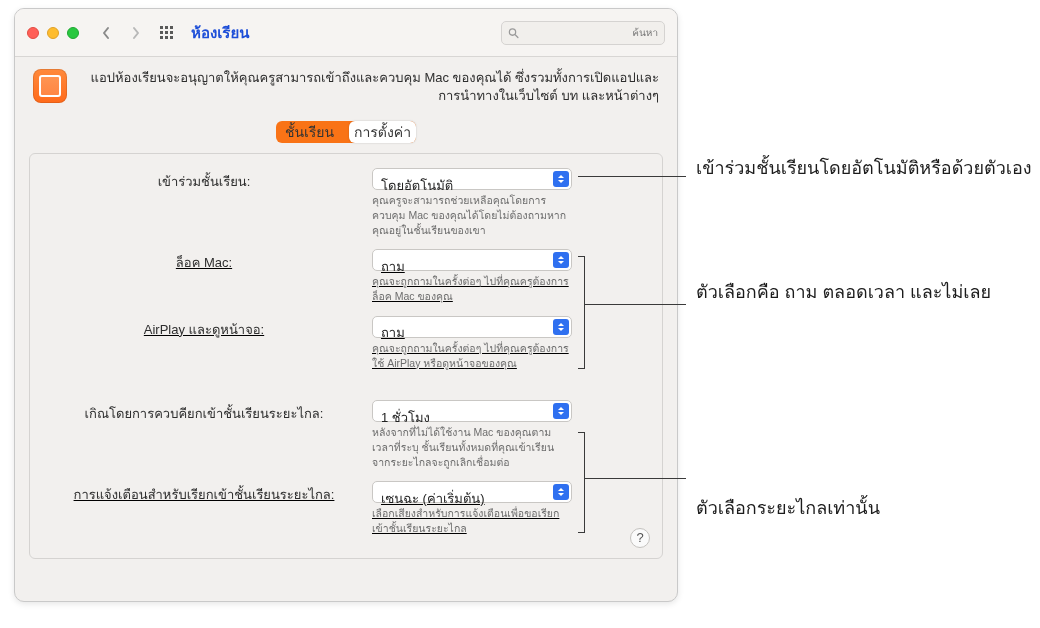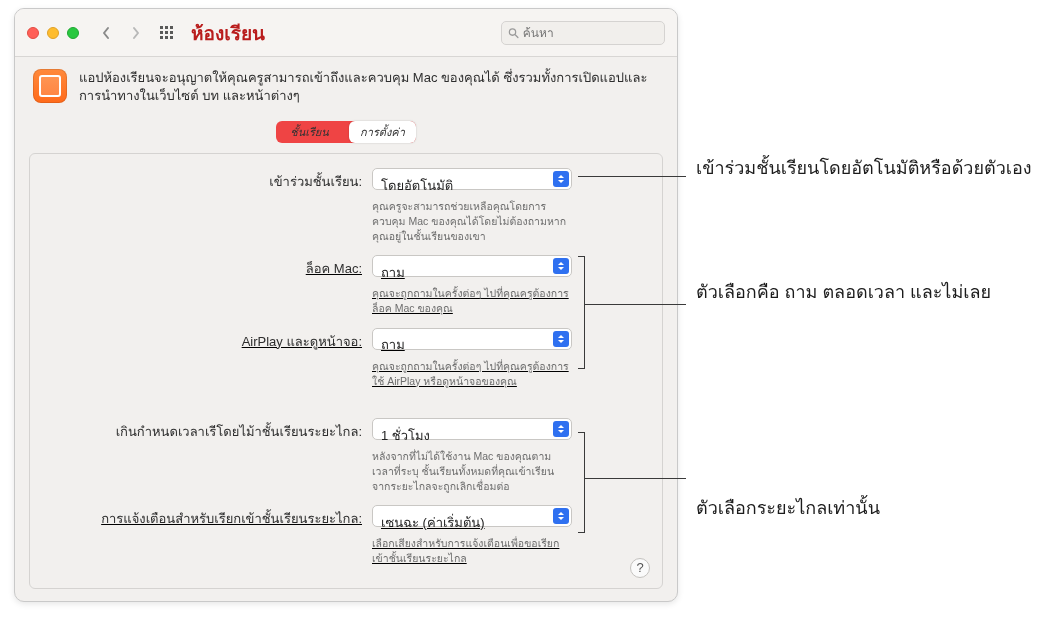--- a/index.html
+++ b/index.html
@@ -46,49 +46,51 @@
     width: 18px; height: 20px;
     color: #8a8a8a;
     display: flex; align-items: center; justify-content: center;
   }
   .grid-btn {
     width: 20px; height: 20px; color: #595959;
     display: flex; align-items: center; justify-content: center;
     margin-right: 14px;
   }
   .window-title {
-    font-size: 19px;
+    font-size: 15px;
     font-weight: 600;
-    color: #b91c1c;
+    color: #1d4ed8;
   }
   .search-wrap {
     margin-left: auto;
     width: 164px;
     height: 24px;
     border: 1px solid #d5d3d1;
     border-radius: 5px;
     background: #f1efec;
     display: flex;
     align-items: center;
     padding: 0 6px;
     gap: 4px;
   }
   .search-wrap input {
     border: none;
     background: transparent;
     outline: none;
-    font-size: 12px;
+    font-size: 10px;
     width: 100%;
     color: #999;
+    text-align: right;
   }
   .intro {
     display: flex;
     align-items: flex-start;
     padding: 12px 18px 10px 18px;
     gap: 12px;
+    text-align: right;
   }
   .app-icon {
     width: 34px; height: 34px;
     border-radius: 8px;
     background: linear-gradient(#ff8a3c,#ff6a1a);
     position: relative;
     flex-shrink: 0;
     box-shadow: inset 0 0 0 1px rgba(0,0,0,0.1);
   }
   .app-icon::before {
@@ -102,25 +104,24 @@
   .intro-text {
     font-size: 13px;
     color: #2e2e2e;
     line-height: 1.4;
   }
   .tabs {
     margin: 6px auto 0 auto;
     width: 140px;
     height: 22px;
     border-radius: 6px;
-    background: #ef4444;
-    display: flex;
-    font-size: 11px;
-    position: relative;
-    font-style: italic;
+    background: #f97316;
+    display: flex;
+    font-size: 14px;
+    position: relative;
   }
   .tab {
     flex:1;
     display:flex;align-items:center;justify-content:center;
     border-radius: 6px;
     color: #333;
   }
   .tab.active {
     background: #fff;
     box-shadow: 0 0 2px rgba(0,0,0,0.2);
@@ -135,21 +136,21 @@
     position: relative;
   }
   .row {
     display: flex;
     align-items: flex-start;
     margin-bottom: 4px;
   }
   .row + .row { margin-top: 12px; text-decoration: underline; }
   .row-label {
     width: 326px;
-    text-align: right;
+    text-align: center;
     font-size: 13px;
     color: #2e2e2e;
     padding-right: 10px;
     padding-top: 3px;
   }
   .row-value {
     width: 200px;
   }
   .select {
     width: 200px;
@@ -178,21 +179,21 @@
     width:0;height:0;
     border-left:3px solid transparent;
     border-right:3px solid transparent;
   }
   .select .arrows::before { border-bottom:3px solid #fff; margin-bottom:2px;}
   .select .arrows::after  { border-top:3px solid #fff; }
   .hint {
     font-size: 10.5px;
     color: #6d6d6d;
     line-height: 1.4;
-    margin-top: 9px;
+    margin-top: 3px;
     width: 200px;
   }
   .gap { height: 26px; }
   .help {
     position: absolute;
     right: 12px;
     bottom: 10px;
     width: 20px; height: 20px;
     border-radius: 50%;
     border: 1px solid #c4c2bf;
@@ -307,21 +308,21 @@
           <span>ถาม</span>
           <span class="arrows"></span>
         </div>
         <div class="hint">คุณจะถูกถามในครั้งต่อๆ ไปที่คุณครูต้องการใช้ AirPlay หรือดูหน้าจอของคุณ</div>
       </div>
     </div>
 
     <div class="gap"></div>
 
     <div class="row">
-      <div class="row-label">เกินกำหนดเวลาเรีโดยไม้าชั้นเรียนระยะไกล:</div>
+      <div class="row-label">เกิณโดยการควบคียกเข้าชั้นเรียนระยะไกล:</div>
       <div class="row-value">
         <div class="select">
           <span>1 ชั่วโมง</span>
           <span class="arrows"></span>
         </div>
         <div class="hint">หลังจากที่ไม่ได้ใช้งาน Mac ของคุณตามเวลาที่ระบุ ชั้นเรียนทั้งหมดที่คุณเข้าเรียนจากระยะไกลจะถูกเลิกเชื่อมต่อ</div>
       </div>
     </div>
 
     <div class="row">

